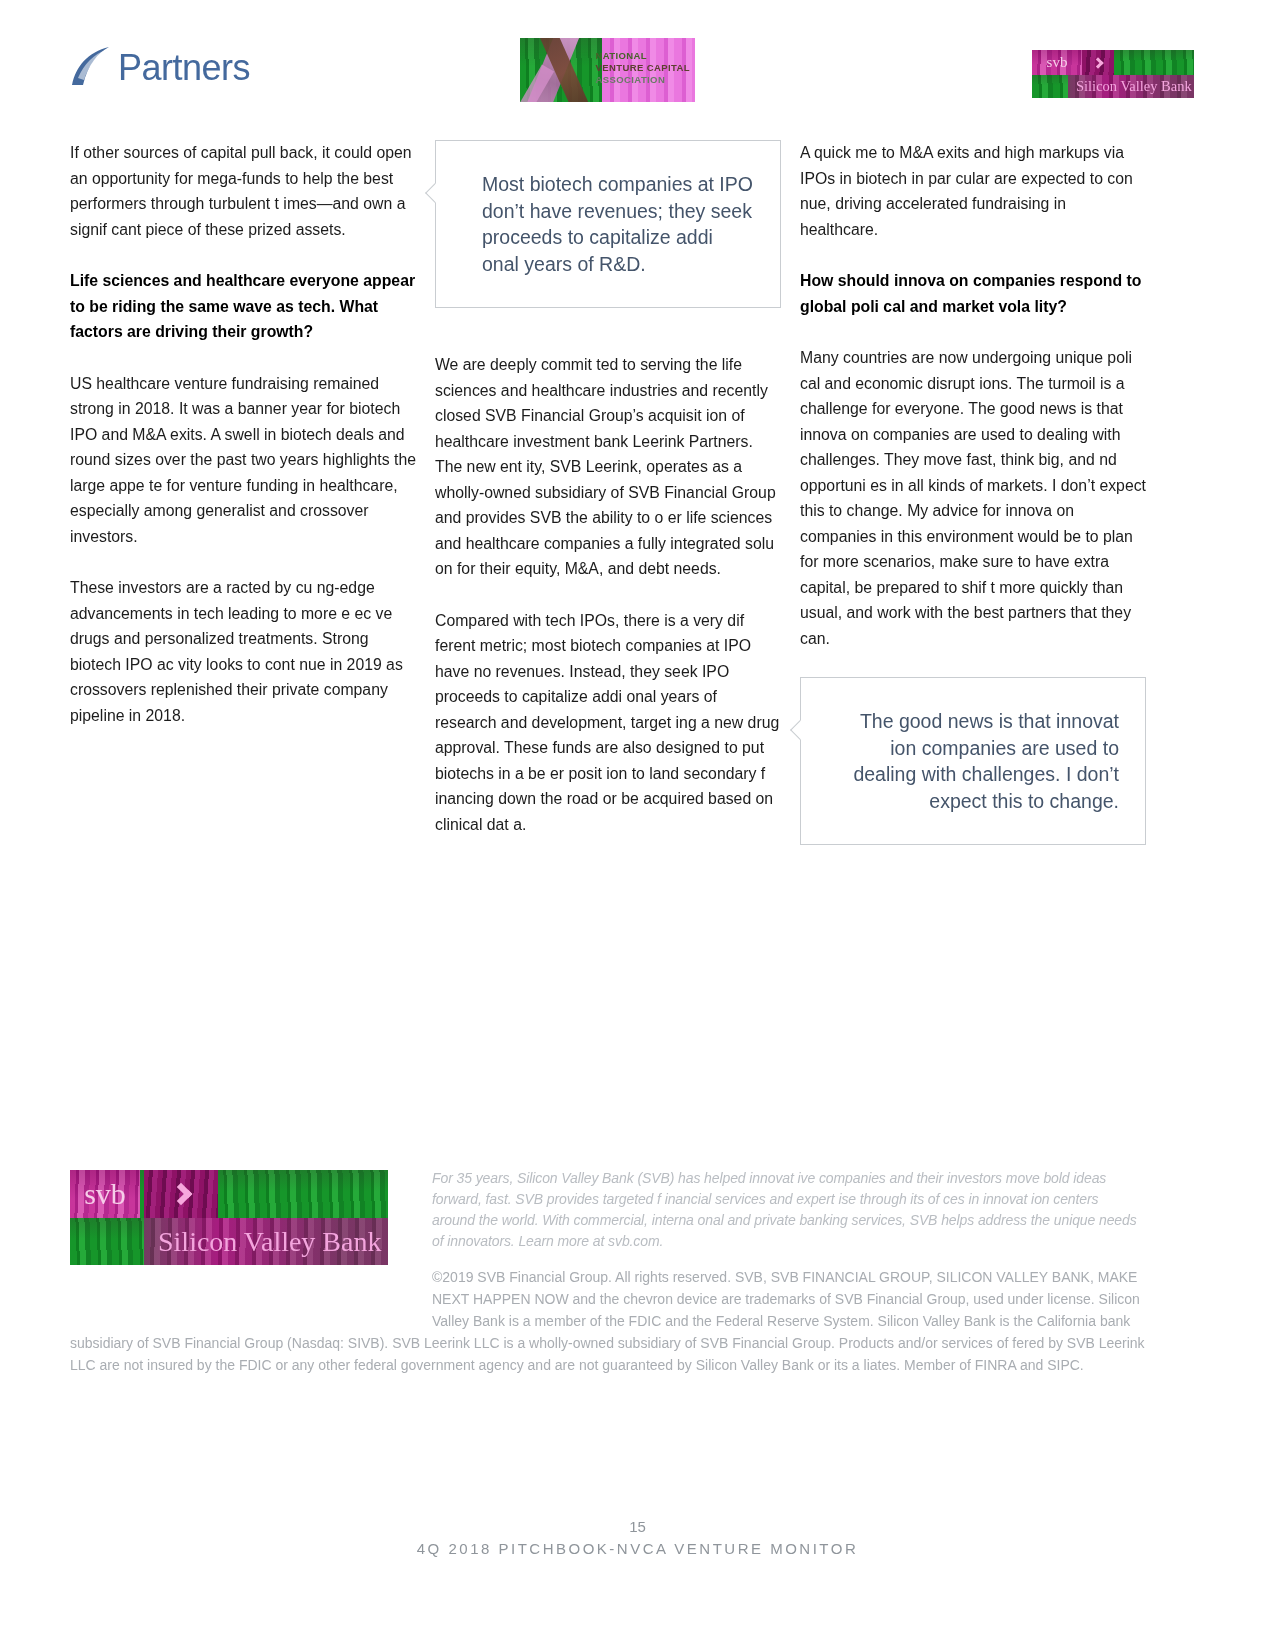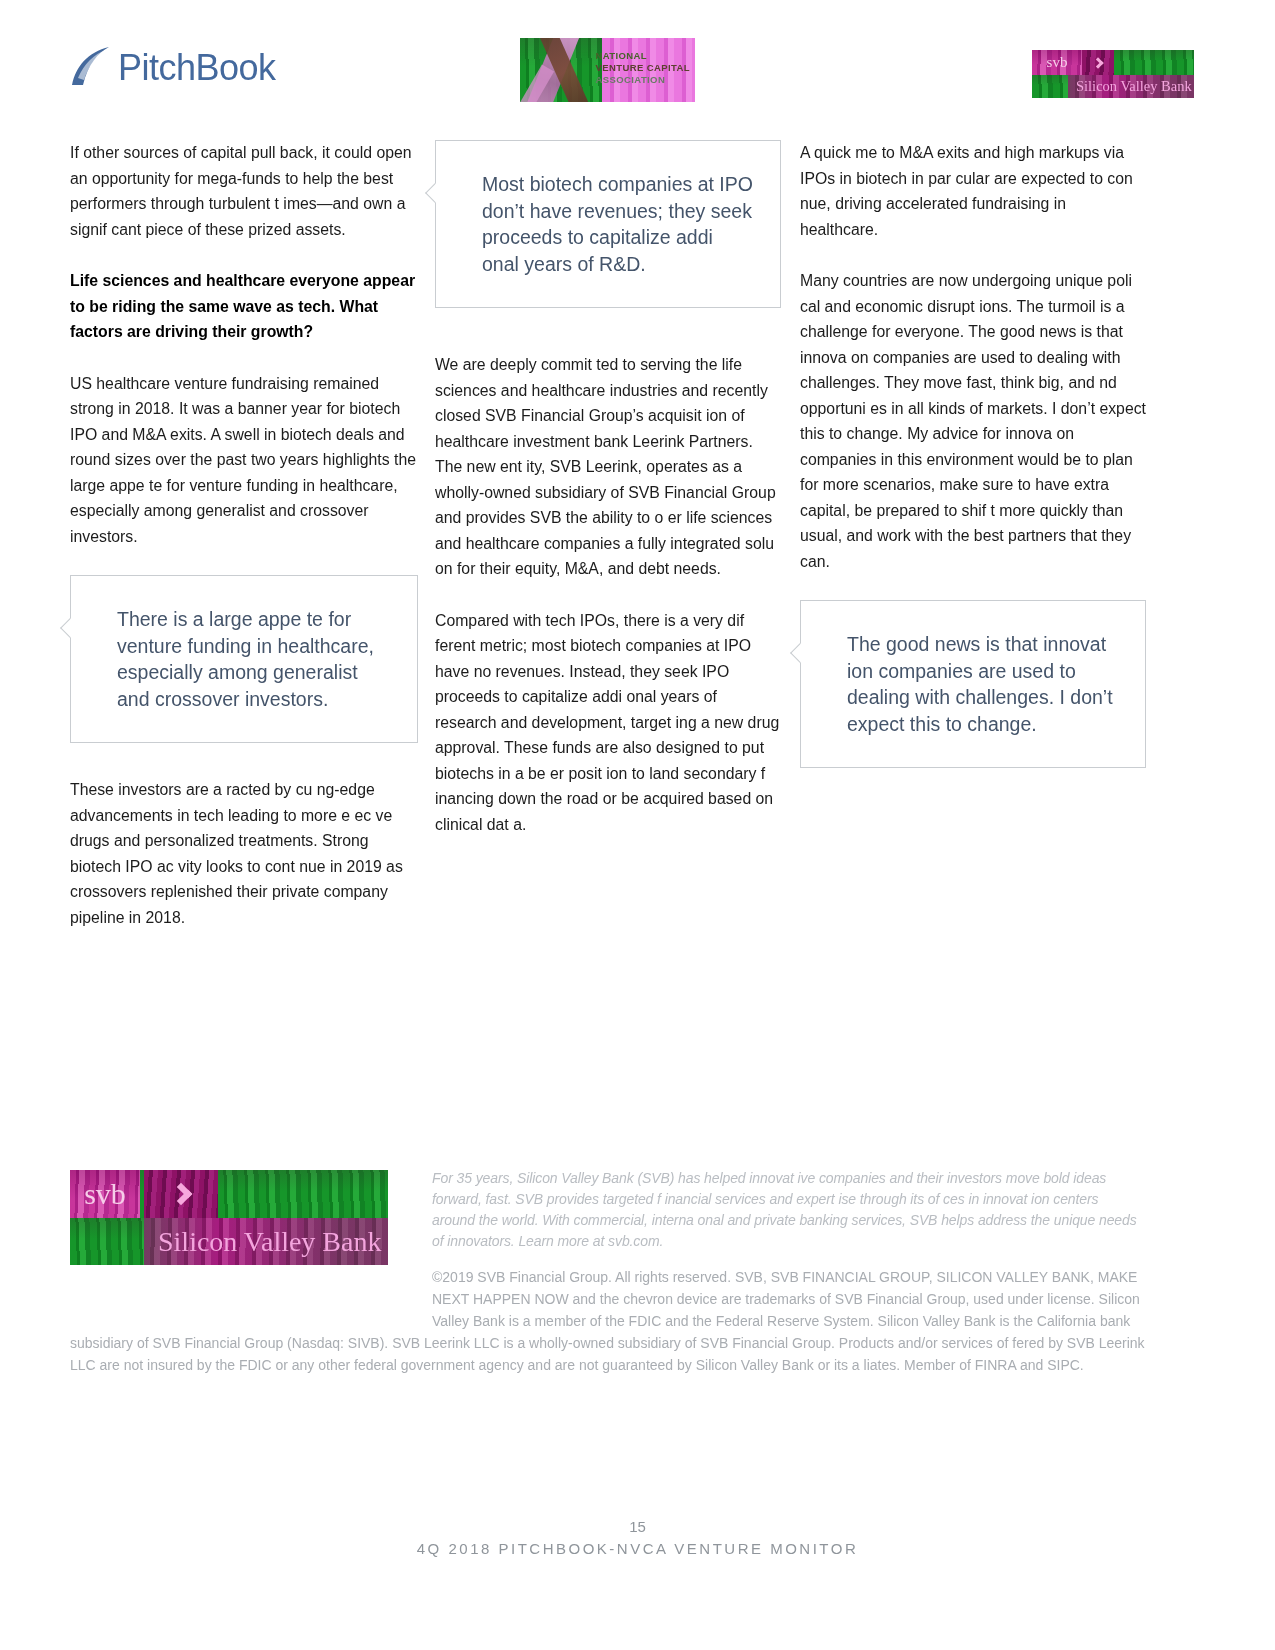--- a/index.html
+++ b/index.html
@@ -70,21 +70,21 @@
   .para { margin-bottom:26px; }
   .question { margin-bottom:26px; font-weight:bold; color:#000; }
 
   .quote-box { position:relative; border:1.5px solid #c9cdd1; border-radius:0;
                padding:30px 26px 30px 30px; color:#44546a; font-size:19.5px; line-height:26.5px;
                margin:6px 0 34px 0; background:#ffffff; }
   .quote-box::before { content:""; position:absolute; left:-8px; top:45px; width:13px; height:13px;
                background:#ffffff; border-left:1.5px solid #c9cdd1; border-bottom:1.5px solid #c9cdd1;
                transform:rotate(45deg); }
   .col2 .quote-box { margin:0 0 44px 0; }
-  .col3 .quote-box { margin-top:1px; }
+  .col3 .quote-box { margin-top:1px;text-align:right; }
   .quote-inner { padding-left:16px; }
 
   
   .about { position:absolute; left:432px; top:1168px; width:706px; font-style:italic;
            color:#b9bdc2; font-size:14px; line-height:21px; letter-spacing:-0.1px; }
   .legal { position:absolute; left:70px; top:1266px; width:1080px; color:#a9adb2;
            font-size:14px; line-height:22px; }
   .legal-spacer { float:left; width:362px; height:50px; }
   .pageno { position:absolute; left:0; top:1518px; width:100%; text-align:center;
             color:#8f959b; font-size:15px; }
@@ -96,21 +96,21 @@
 
 <div class="page">
 
   <div class="pb-logo">
     <span>
       <svg width="44" height="44" viewBox="0 0 44 44">
         <path d="M4 41 C8 22 20 8 41 3 C30 9 20 20 15 41 Z" fill="#44699d"></path>
         <path d="M10 34 C16 20 26 10 38 6 C28 13 20 23 16 36 Z" fill="#ffffff" opacity="0.55"></path>
       </svg>
     </span>
-    <span class="pb-word">PitchBook</span>
+    <span class="pb-word">Partners</span>
   </div>
 
   <div class="nvca-logo">
     <div class="nvca-left gx-green">
       <div class="nvca-n1"></div>
       <div class="nvca-n2"></div>
       <div class="nvca-n3"></div>
     </div>
     <div class="nvca-right gx-pink"></div>
     <div class="nvca-text">
@@ -131,36 +131,34 @@
     <div class="svb-row r2">
       <div class="gx-green" style="width:36px;"></div>
       <div class="svb-name gx-mottle" style="flex:1;">Silicon Valley Bank</div>
     </div>
   </div>
 
   <div class="col col1">
     <p class="para">If other sources of capital pull back, it could open an opportunity for mega-funds to help the best performers through turbulent t imes—and own a signif cant piece of these prized assets.</p>
     <p class="question">Life sciences and healthcare everyone appear to be riding the same wave as tech. What factors are driving their growth?</p>
     <p class="para">US healthcare venture fundraising remained strong in 2018. It was a banner year for biotech IPO and M&amp;A exits. A swell in biotech deals and round sizes over the past two years highlights the large appe te for venture funding in healthcare, especially among generalist and crossover investors.</p>
-    <div class="quote-box">
-      <div class="quote-inner">There is a large appe te for venture funding in healthcare, especially among generalist and crossover investors.</div>
-    </div>
     <p class="para">These investors are a racted by cu ng-edge advancements in tech leading to more e ec ve drugs and personalized treatments. Strong biotech IPO ac vity looks to cont nue in 2019 as crossovers replenished their private company pipeline in 2018.</p>
   </div>
 
   <div class="col col2">
     <div class="quote-box">
       <div class="quote-inner">Most biotech companies at IPO don’t have revenues; they seek proceeds to capitalize addi onal years of R&amp;D.</div>
     </div>
     <p class="para">We are deeply commit ted to serving the life sciences and healthcare industries and recently closed SVB Financial Group’s acquisit ion of healthcare investment bank Leerink Partners. The new ent ity, SVB Leerink, operates as a wholly-owned subsidiary of SVB Financial Group and provides SVB the ability to o er life sciences and healthcare companies a fully integrated solu on for their equity, M&amp;A, and debt needs.</p>
     <p class="para">Compared with tech IPOs, there is a very dif ferent metric; most biotech companies at IPO have no revenues. Instead, they seek IPO proceeds to capitalize addi onal years of research and development, target ing a new drug approval. These funds are also designed to put biotechs in a be er posit ion to land secondary f inancing down the road or be acquired based on clinical dat a.</p>
   </div>
 
   <div class="col col3">
     <p class="para">A quick me to M&amp;A exits and high markups via IPOs in biotech in par cular are expected to con nue, driving accelerated fundraising in healthcare.</p>
+    <p class="question">How should innova on companies respond to global poli cal and market vola lity?</p>
     <p class="para">Many countries are now undergoing unique poli cal and economic disrupt ions. The turmoil is a challenge for everyone. The good news is that innova on companies are used to dealing with challenges. They move fast, think big, and nd opportuni es in all kinds of markets. I don’t expect this to change. My advice for innova on companies in this environment would be to plan for more scenarios, make sure to have extra capital, be prepared to shif t more quickly than usual, and work with the best partners that they can.</p>
     <div class="quote-box">
       <div class="quote-inner">The good news is that innovat ion companies are used to dealing with challenges. I don’t expect this to change.</div>
     </div>
   </div>
 
   <div class="svb-bottom">
     <div class="svb-row r1">
       <div class="svb-abbr gx-mag" style="width:70px;">svb</div>
       <div style="width:4px;" class="gx-green"></div>

